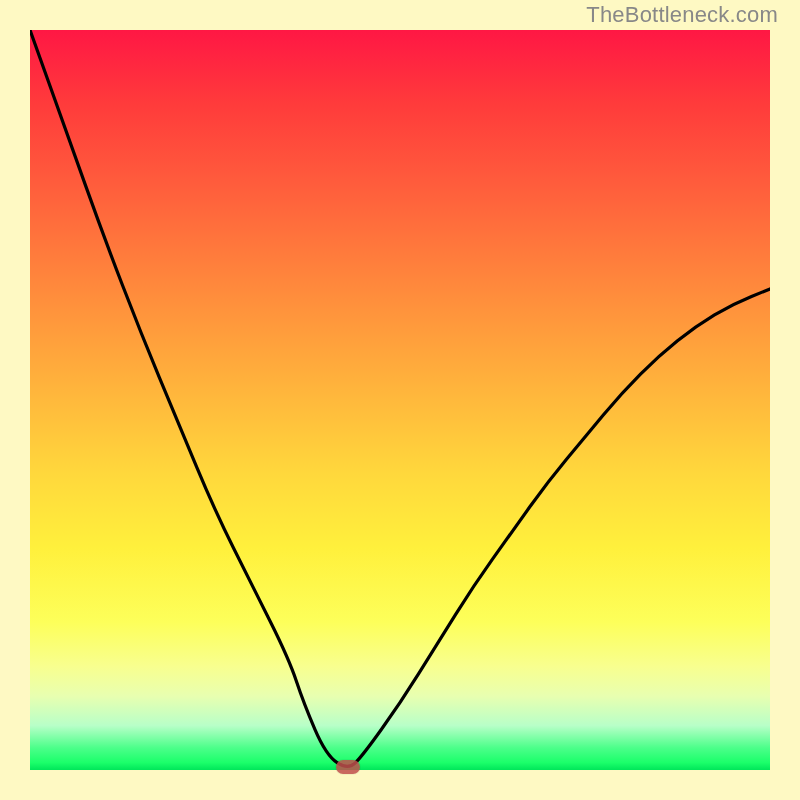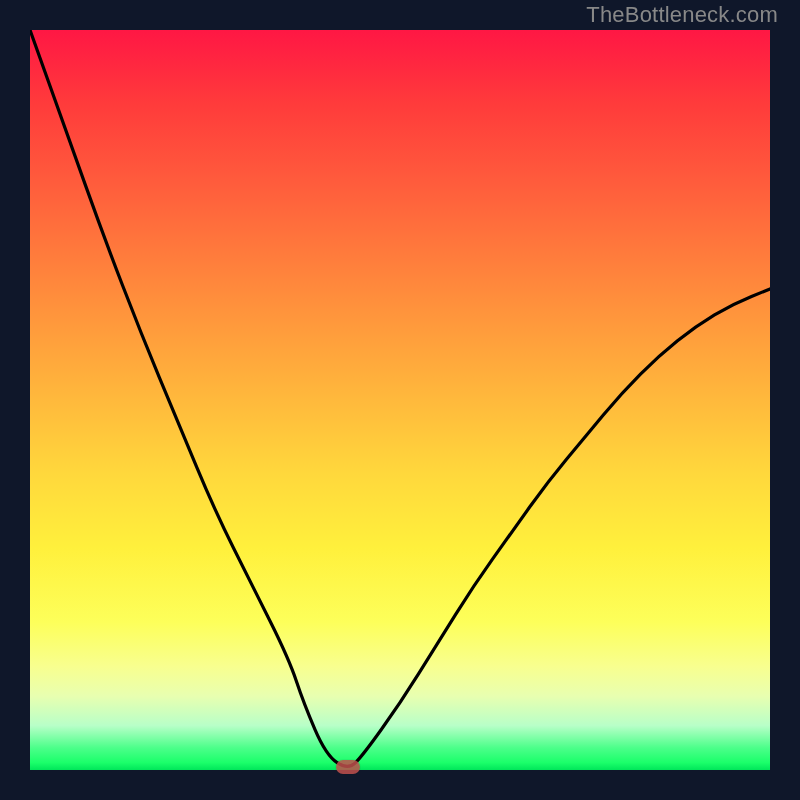--- a/index.html
+++ b/index.html
@@ -8,21 +8,21 @@
     width: 800px;
     height: 800px;
     overflow: hidden;
     background: #000;
     font-family: Arial, Helvetica, sans-serif;
   }
   .frame {
     position: relative;
     width: 800px;
     height: 800px;
-    background: #0f172a;
+    background: #fef9c3;
   }
   .watermark {
     position: absolute;
     top: 2px;
     right: 22px;
     color: #888;
     font-size: 22px;
     font-weight: 500;
     letter-spacing: 0.2px;
     z-index: 10;

